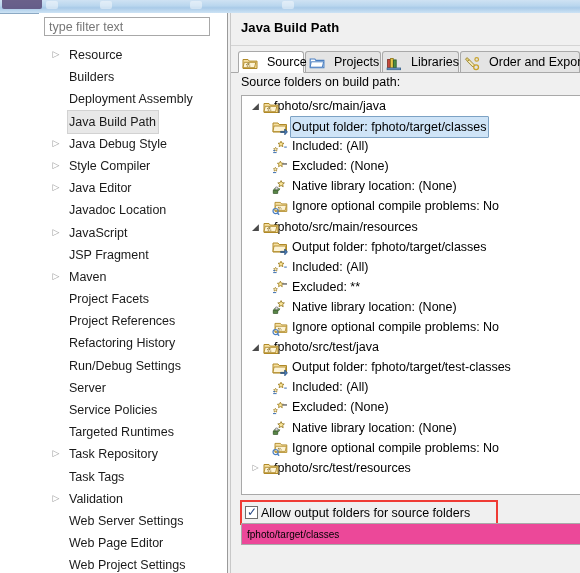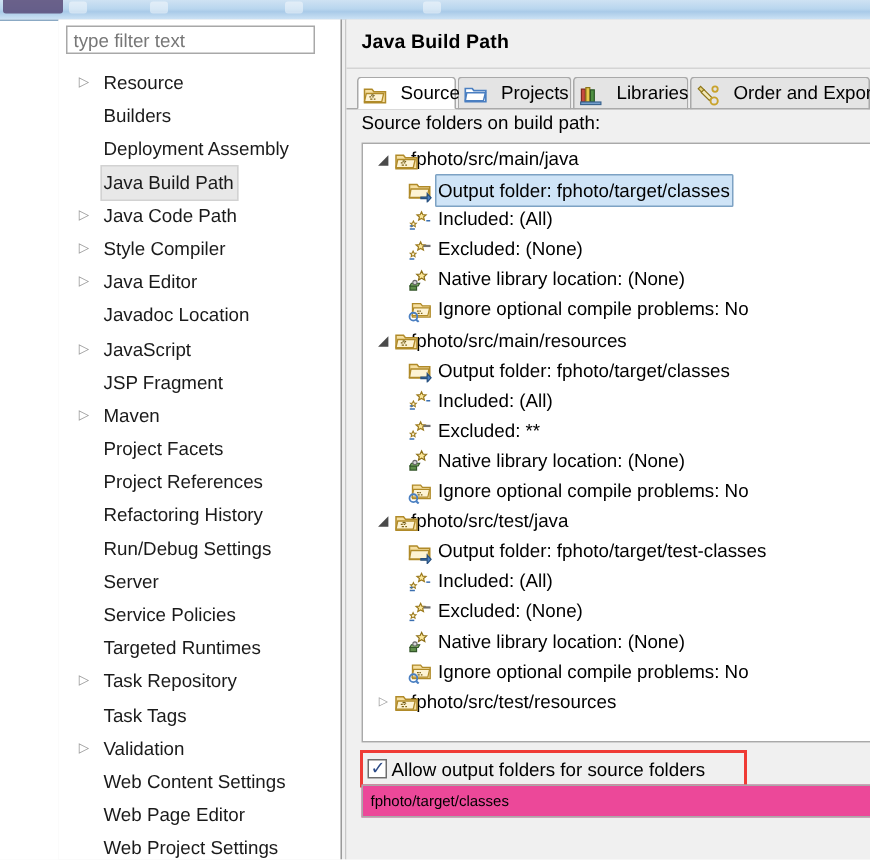--- a/index.html
+++ b/index.html
@@ -328,38 +328,38 @@
 
 <div id="dialog-body">
 
   <div id="left-pane">
     <input id="filter-input" type="text" placeholder="type filter text" style="">
     <div id="pref-tree">
         <div class="pref-item"><span class="twisty">▷</span><span class="plabel">Resource</span></div>
         <div class="pref-item"><span class="plabel">Builders</span></div>
         <div class="pref-item"><span class="plabel">Deployment Assembly</span></div>
         <div class="pref-item selected"><span class="plabel">Java Build Path</span></div>
-        <div class="pref-item"><span class="twisty">▷</span><span class="plabel">Java Code Path</span></div>
+        <div class="pref-item"><span class="twisty">▷</span><span class="plabel">Java Debug Style</span></div>
         <div class="pref-item"><span class="twisty">▷</span><span class="plabel">Style Compiler</span></div>
         <div class="pref-item"><span class="twisty">▷</span><span class="plabel">Java Editor</span></div>
         <div class="pref-item"><span class="plabel">Javadoc Location</span></div>
         <div class="pref-item"><span class="twisty">▷</span><span class="plabel">JavaScript</span></div>
         <div class="pref-item"><span class="plabel">JSP Fragment</span></div>
         <div class="pref-item"><span class="twisty">▷</span><span class="plabel">Maven</span></div>
         <div class="pref-item"><span class="plabel">Project Facets</span></div>
         <div class="pref-item"><span class="plabel">Project References</span></div>
         <div class="pref-item"><span class="plabel">Refactoring History</span></div>
         <div class="pref-item"><span class="plabel">Run/Debug Settings</span></div>
         <div class="pref-item"><span class="plabel">Server</span></div>
         <div class="pref-item"><span class="plabel">Service Policies</span></div>
         <div class="pref-item"><span class="plabel">Targeted Runtimes</span></div>
         <div class="pref-item"><span class="twisty">▷</span><span class="plabel">Task Repository</span></div>
         <div class="pref-item"><span class="plabel">Task Tags</span></div>
         <div class="pref-item"><span class="twisty">▷</span><span class="plabel">Validation</span></div>
-        <div class="pref-item"><span class="plabel">Web Content Settings</span></div>
+        <div class="pref-item"><span class="plabel">Web Server Settings</span></div>
         <div class="pref-item"><span class="plabel">Web Page Editor</span></div>
         <div class="pref-item"><span class="plabel">Web Project Settings</span></div>
       </div>
   </div>
 
   <div id="pane-divider"></div>
   <div id="pane-divider2"></div>
 
   <div id="right-pane">
 

